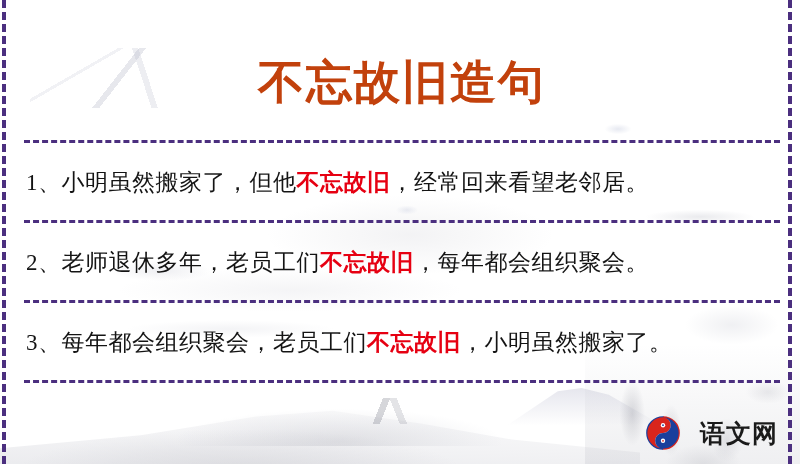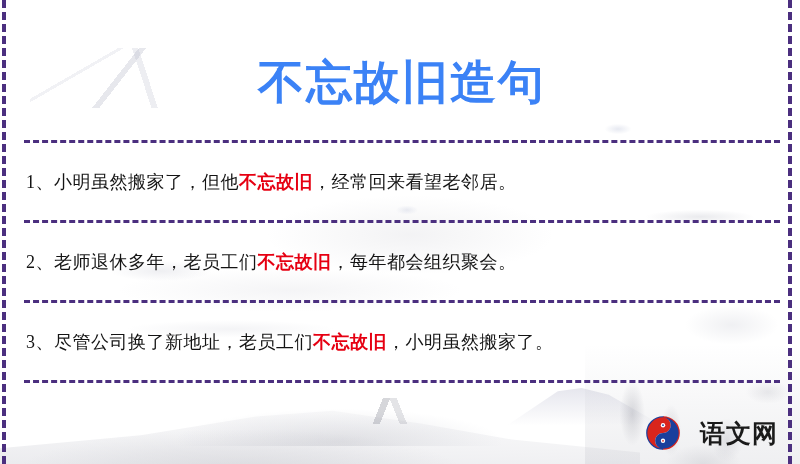--- a/index.html
+++ b/index.html
@@ -183,21 +183,21 @@
     box-sizing: border-box;
     padding: 0 18px 0 22px;
   }
 
   .title {
     text-align: center;
     font-family: "DejaVu Serif", "Liberation Serif", serif;
     font-weight: 700;
     font-size: 46px;
     line-height: 1;
-    color: #3b82f6;
+    color: #c2410c;
     letter-spacing: 2px;
     padding-top: 28px;
     padding-bottom: 4px;
     white-space: nowrap;
   }
 
   .hr-dashed {
     height: 0;
     border-top: 3px dashed #4b2f7f;
     margin: 0 2px;
@@ -205,21 +205,21 @@
   .hr-title   { margin-top: 26px; }
   .hr-s1      { margin-top: 0; }
 
   .sentence-list {
     margin: 0;
     padding: 0;
     list-style: none;
   }
   .sentence {
     font-family: "Liberation Serif", "DejaVu Serif", serif;
-    font-size: 18px;
+    font-size: 23px;
     line-height: 45px;
     color: #141414;
     letter-spacing: 0.5px;
     padding: 16px 4px 15px 4px;
     word-break: break-all;
   }
   .sentence .kw {
     color: #e60012;
     font-weight: 700;
     font-family: "DejaVu Serif", "Liberation Serif", serif;
@@ -293,21 +293,21 @@
 
       <li class="hr-dashed hr-s1"></li>
 
       <li class="sentence">
         <span class="idx">2、</span><span>老师退休多年，老员工们</span><span class="kw">不忘故旧</span><span>，每年都会组织聚会。</span>
       </li>
 
       <li class="hr-dashed hr-s1"></li>
 
       <li class="sentence">
-        <span class="idx">3、</span><span>尽管公司换了新地址，老员工们</span><span class="kw">不忘故旧</span><span>，小明虽然搬家了。</span>
+        <span class="idx">3、</span><span>每年都会组织聚会，老员工们</span><span class="kw">不忘故旧</span><span>，小明虽然搬家了。</span>
       </li>
 
       <li class="hr-dashed hr-s1"></li>
 
     </ul>
   </div>
 
   <div class="watermark">
     <svg class="wm-mark" viewBox="0 0 100 100">
       <circle cx="50" cy="50" r="46" fill="none" stroke="#d9251d" stroke-width="7" stroke-dasharray="145 145" transform="rotate(-90 50 50)"></circle>

